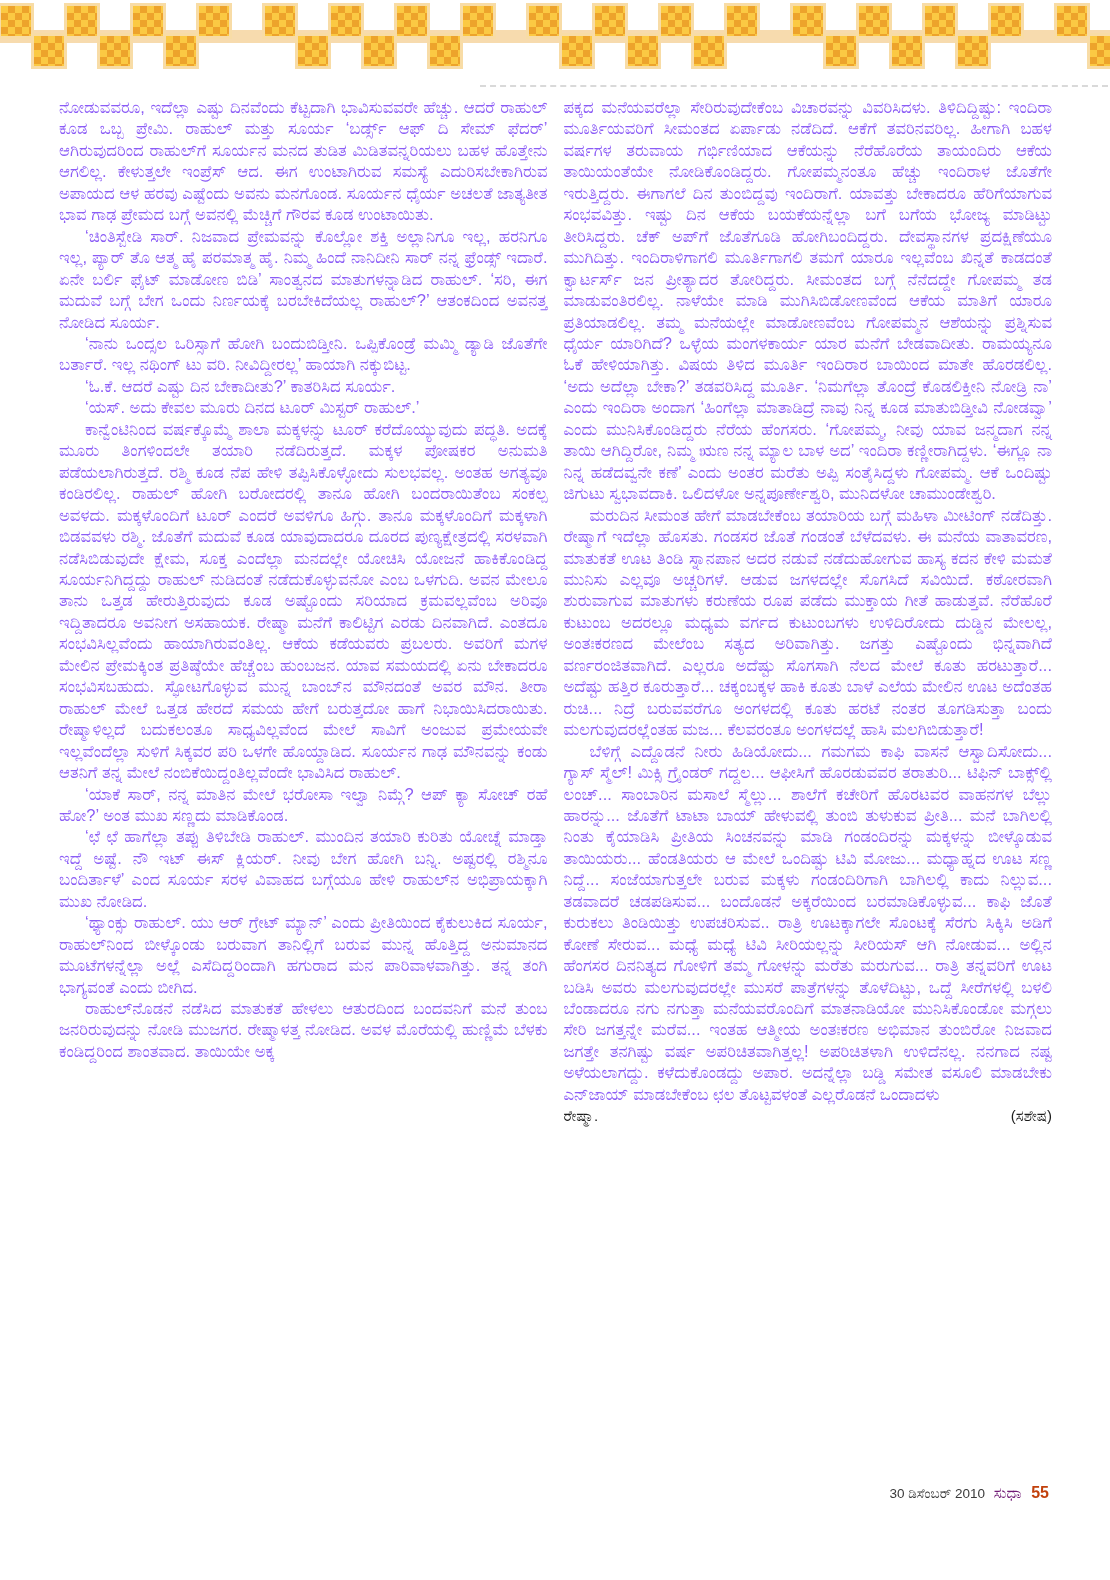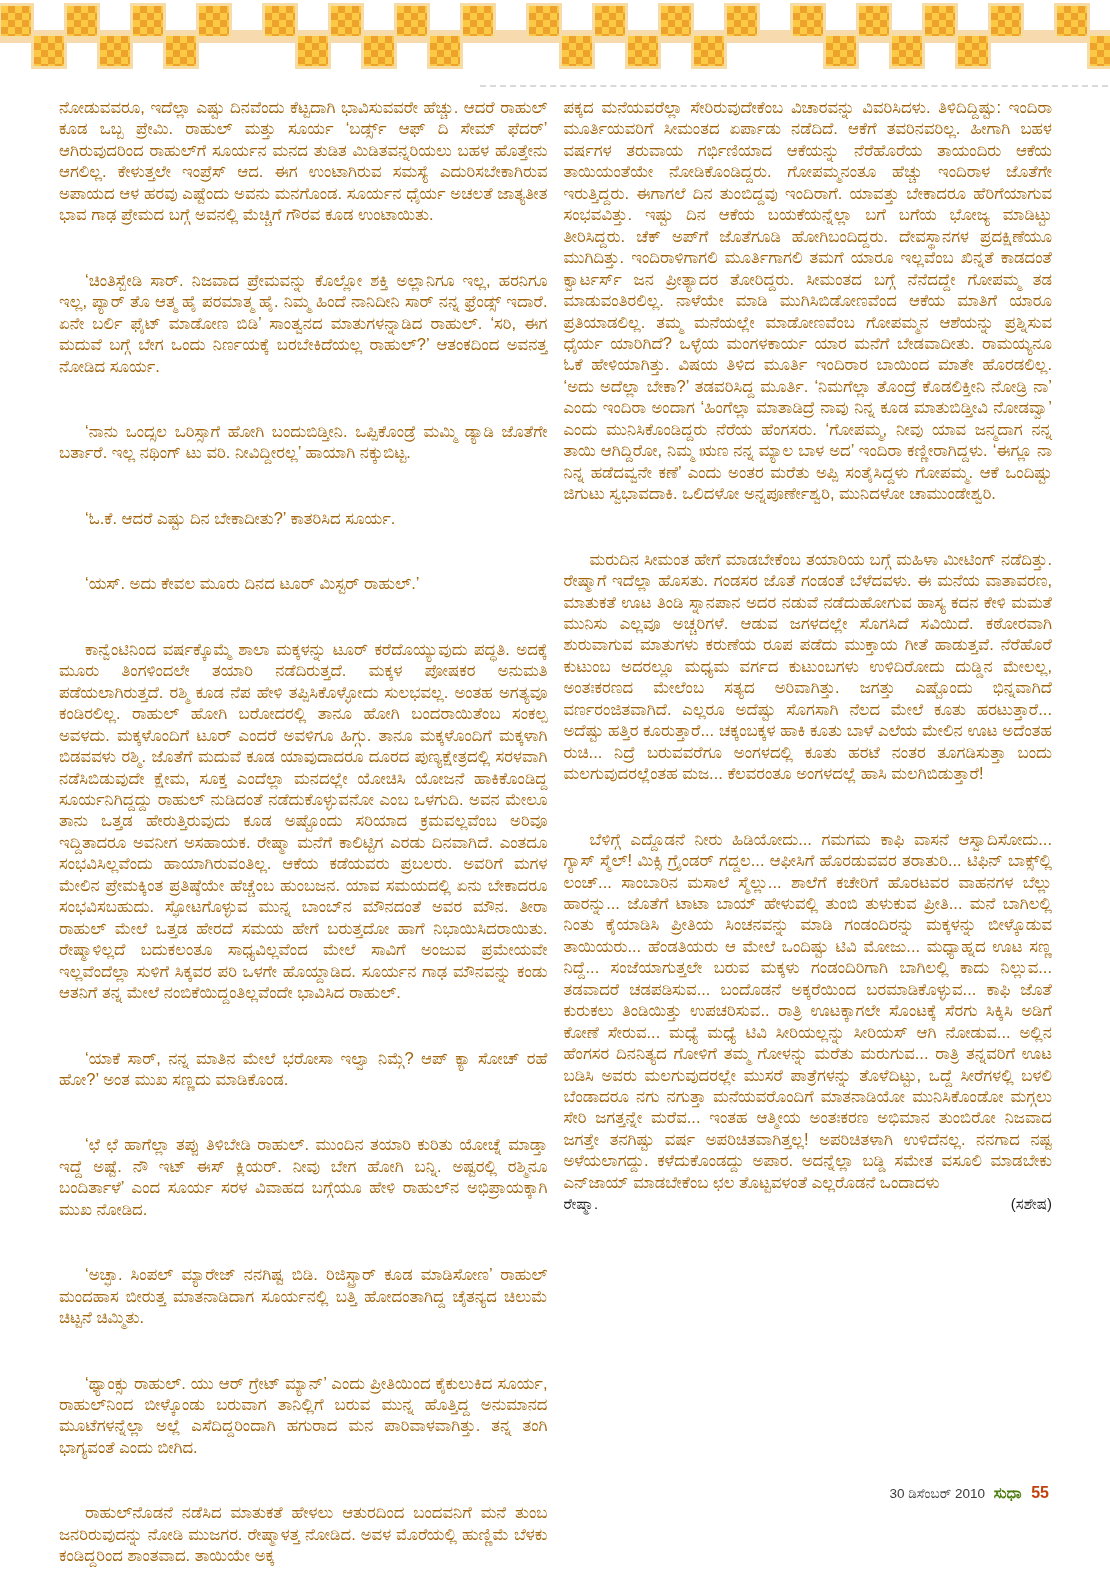--- a/index.html
+++ b/index.html
@@ -14,31 +14,31 @@
        background-size:14px 14px;}
   .bsq.high{top:3px;}
   .bsq.low{top:33px;}
 
   .dotted-rule{position:absolute;top:85px;left:480px;right:2px;height:0;
                border-top:2px dashed #d9d9d9;}
 
   
   .content{position:absolute;top:97px;left:59px;width:993px;display:flex;gap:16px;}
   .column{flex:1 1 0;min-width:0;}
-  .para{margin:0;font-size:16.5px;line-height:21.45px;color:#a16207;
+  .para{margin:0;font-size:16.5px;line-height:21.45px;color:#8b5cf6;
         text-align:justify;word-break:break-word;}
-  .para.indent{text-indent:26px;margin-top:44px;}
+  .para.indent{text-indent:26px;}
   .final-line{display:flex;justify-content:space-between;font-size:15px;
               line-height:21.45px;color:#1c1c1c;}
   .final-line .serial-marker{font-weight:normal;}
 
   
   .footer{position:absolute;top:1484px;right:61px;white-space:nowrap;
           color:#3a3a3a;font-size:13.5px;}
-  .footer .mag{font-weight:bold;color:#4d7c0f;font-size:15px;margin-left:5px;}
+  .footer .mag{font-weight:normal;color:#701a75;font-size:15px;margin-left:5px;}
   .footer .pg{font-weight:bold;color:#c2410c;font-size:16px;margin-left:6px;}
 </style>
 </head>
 <body>
 
 <div class="page">
 
   <div class="border-strip">
     <div class="border-band"></div>
 
@@ -79,21 +79,20 @@
   <div class="content">
     <div class="column">
         <p class="para">ನೋಡುವವರೂ, ಇದೆಲ್ಲಾ ಎಷ್ಟು ದಿನವೆಂದು ಕೆಟ್ಟದಾಗಿ ಭಾವಿಸುವವರೇ ಹೆಚ್ಚು. ಆದರೆ ರಾಹುಲ್ ಕೂಡ ಒಬ್ಬ ಪ್ರೇಮಿ. ರಾಹುಲ್ ಮತ್ತು ಸೂರ್ಯ ‘ಬರ್ಡ್ಸ್ ಆಫ್ ದಿ ಸೇಮ್ ಫೆದರ್’ ಆಗಿರುವುದರಿಂದ ರಾಹುಲ್‌ಗೆ ಸೂರ್ಯನ ಮನದ ತುಡಿತ ಮಿಡಿತವನ್ನರಿಯಲು ಬಹಳ ಹೊತ್ತೇನು ಆಗಲಿಲ್ಲ. ಕೇಳುತ್ತಲೇ ಇಂಪ್ರೆಸ್ ಆದ. ಈಗ ಉಂಟಾಗಿರುವ ಸಮಸ್ಯೆ ಎದುರಿಸಬೇಕಾಗಿರುವ ಅಪಾಯದ ಆಳ ಹರವು ಎಷ್ಟೆಂದು ಅವನು ಮನಗೊಂಡ. ಸೂರ್ಯನ ಧೈರ್ಯ ಅಚಲತೆ ಜಾತ್ಯತೀತ ಭಾವ ಗಾಢ ಪ್ರೇಮದ ಬಗ್ಗೆ ಅವನಲ್ಲಿ ಮೆಚ್ಚಿಗೆ ಗೌರವ ಕೂಡ ಉಂಟಾಯಿತು.</p>
         <p class="para indent">‘ಚಿಂತಿಸ್ಬೇಡಿ ಸಾರ್. ನಿಜವಾದ ಪ್ರೇಮವನ್ನು ಕೊಲ್ಲೋ ಶಕ್ತಿ ಅಲ್ಲಾನಿಗೂ ಇಲ್ಲ, ಹರನಿಗೂ ಇಲ್ಲ, ಪ್ಯಾರ್ ತೊ ಆತ್ಮ ಹೈ ಪರಮಾತ್ಮ ಹೈ. ನಿಮ್ಮ ಹಿಂದೆ ನಾನಿದೀನಿ ಸಾರ್ ನನ್ನ ಫ್ರೆಂಡ್ಸ್ ಇದಾರೆ. ಏನೇ ಬರ್ಲಿ ಫೈಟ್ ಮಾಡೋಣ ಬಿಡಿ’ ಸಾಂತ್ವನದ ಮಾತುಗಳನ್ನಾಡಿದ ರಾಹುಲ್. ‘ಸರಿ, ಈಗ ಮದುವೆ ಬಗ್ಗೆ ಬೇಗ ಒಂದು ನಿರ್ಣಯಕ್ಕೆ ಬರಬೇಕಿದೆಯಲ್ಲ ರಾಹುಲ್?’ ಆತಂಕದಿಂದ ಅವನತ್ತ ನೋಡಿದ ಸೂರ್ಯ.</p>
         <p class="para indent">‘ನಾನು ಒಂದ್ಸಲ ಒರಿಸ್ಸಾಗೆ ಹೋಗಿ ಬಂದುಬಿಡ್ತೀನಿ. ಒಪ್ಪಿಕೊಂಡ್ರೆ ಮಮ್ಮಿ ಡ್ಯಾಡಿ ಜೊತೆಗೇ ಬರ್ತಾರೆ. ಇಲ್ಲ ನಥಿಂಗ್ ಟು ವರಿ. ನೀವಿದ್ದೀರಲ್ಲ’ ಹಾಯಾಗಿ ನಕ್ಕುಬಿಟ್ಟ.</p>
         <p class="para indent">‘ಓ.ಕೆ. ಆದರೆ ಎಷ್ಟು ದಿನ ಬೇಕಾದೀತು?’ ಕಾತರಿಸಿದ ಸೂರ್ಯ.</p>
         <p class="para indent">‘ಯಸ್. ಅದು ಕೇವಲ ಮೂರು ದಿನದ ಟೂರ್ ಮಿಸ್ಟರ್ ರಾಹುಲ್.’</p>
         <p class="para indent">ಕಾನ್ವೆಂಟಿನಿಂದ ವರ್ಷಕ್ಕೊಮ್ಮೆ ಶಾಲಾ ಮಕ್ಕಳನ್ನು ಟೂರ್ ಕರೆದೊಯ್ಯುವುದು ಪದ್ಧತಿ. ಅದಕ್ಕೆ ಮೂರು ತಿಂಗಳಿಂದಲೇ ತಯಾರಿ ನಡೆದಿರುತ್ತದೆ. ಮಕ್ಕಳ ಪೋಷಕರ ಅನುಮತಿ ಪಡೆಯಲಾಗಿರುತ್ತದೆ. ರಶ್ಮಿ ಕೂಡ ನೆಪ ಹೇಳಿ ತಪ್ಪಿಸಿಕೊಳ್ಳೋದು ಸುಲಭವಲ್ಲ. ಅಂತಹ ಅಗತ್ಯವೂ ಕಂಡಿರಲಿಲ್ಲ. ರಾಹುಲ್ ಹೋಗಿ ಬರೋದರಲ್ಲಿ ತಾನೂ ಹೋಗಿ ಬಂದರಾಯಿತೆಂಬ ಸಂಕಲ್ಪ ಅವಳದು. ಮಕ್ಕಳೊಂದಿಗೆ ಟೂರ್ ಎಂದರೆ ಅವಳಿಗೂ ಹಿಗ್ಗು. ತಾನೂ ಮಕ್ಕಳೊಂದಿಗೆ ಮಕ್ಕಳಾಗಿ ಬಿಡವವಳು ರಶ್ಮಿ. ಜೊತೆಗೆ ಮದುವೆ ಕೂಡ ಯಾವುದಾದರೂ ದೂರದ ಪುಣ್ಯಕ್ಷೇತ್ರದಲ್ಲಿ ಸರಳವಾಗಿ ನಡೆಸಿಬಿಡುವುದೇ ಕ್ಷೇಮ, ಸೂಕ್ತ ಎಂದೆಲ್ಲಾ ಮನದಲ್ಲೇ ಯೋಚಿಸಿ ಯೋಜನೆ ಹಾಕಿಕೊಂಡಿದ್ದ ಸೂರ್ಯನಿಗಿದ್ದದ್ದು ರಾಹುಲ್ ನುಡಿದಂತೆ ನಡೆದುಕೊಳ್ಳುವನೋ ಎಂಬ ಒಳಗುದಿ. ಅವನ ಮೇಲೂ ತಾನು ಒತ್ತಡ ಹೇರುತ್ತಿರುವುದು ಕೂಡ ಅಷ್ಟೊಂದು ಸರಿಯಾದ ಕ್ರಮವಲ್ಲವೆಂಬ ಅರಿವೂ ಇದ್ದಿತಾದರೂ ಅವನೀಗ ಅಸಹಾಯಕ. ರೇಷ್ಮಾ ಮನೆಗೆ ಕಾಲಿಟ್ಟಿಗ ಎರಡು ದಿನವಾಗಿದೆ. ಎಂತದೂ ಸಂಭವಿಸಿಲ್ಲವೆಂದು ಹಾಯಾಗಿರುವಂತಿಲ್ಲ. ಆಕೆಯ ಕಡೆಯವರು ಪ್ರಬಲರು. ಅವರಿಗೆ ಮಗಳ ಮೇಲಿನ ಪ್ರೇಮಕ್ಕಿಂತ ಪ್ರತಿಷ್ಠೆಯೇ ಹೆಚ್ಚೆಂಬ ಹುಂಬಜನ. ಯಾವ ಸಮಯದಲ್ಲಿ ಏನು ಬೇಕಾದರೂ ಸಂಭವಿಸಬಹುದು. ಸ್ಫೋಟಗೊಳ್ಳುವ ಮುನ್ನ ಬಾಂಬ್‌ನ ಮೌನದಂತೆ ಅವರ ಮೌನ. ತೀರಾ ರಾಹುಲ್ ಮೇಲೆ ಒತ್ತಡ ಹೇರದೆ ಸಮಯ ಹೇಗೆ ಬರುತ್ತದೋ ಹಾಗೆ ನಿಭಾಯಿಸಿದರಾಯಿತು. ರೇಷ್ಮಾಳಿಲ್ಲದೆ ಬದುಕಲಂತೂ ಸಾಧ್ಯವಿಲ್ಲವೆಂದ ಮೇಲೆ ಸಾವಿಗೆ ಅಂಜುವ ಪ್ರಮೇಯವೇ ಇಲ್ಲವೆಂದೆಲ್ಲಾ ಸುಳಿಗೆ ಸಿಕ್ಕವರ ಪರಿ ಒಳಗೇ ಹೊಯ್ದಾಡಿದ. ಸೂರ್ಯನ ಗಾಢ ಮೌನವನ್ನು ಕಂಡು ಆತನಿಗೆ ತನ್ನ ಮೇಲೆ ನಂಬಿಕೆಯಿದ್ದಂತಿಲ್ಲವೆಂದೇ ಭಾವಿಸಿದ ರಾಹುಲ್.</p>
         <p class="para indent">‘ಯಾಕೆ ಸಾರ್, ನನ್ನ ಮಾತಿನ ಮೇಲೆ ಭರೋಸಾ ಇಲ್ವಾ ನಿಮ್ಗೆ? ಆಪ್ ಕ್ಯಾ ಸೋಚ್ ರಹೆ ಹೋ?’ ಅಂತ ಮುಖ ಸಣ್ಣದು ಮಾಡಿಕೊಂಡ.</p>
         <p class="para indent">‘ಛೆ ಛೆ ಹಾಗೆಲ್ಲಾ ತಪ್ಪು ತಿಳಿಬೇಡಿ ರಾಹುಲ್. ಮುಂದಿನ ತಯಾರಿ ಕುರಿತು ಯೋಚ್ನೆ ಮಾಡ್ತಾ ಇದ್ದೆ ಅಷ್ಟೆ. ನೌ ಇಟ್ ಈಸ್ ಕ್ಲಿಯರ್. ನೀವು ಬೇಗ ಹೋಗಿ ಬನ್ನಿ. ಅಷ್ಟರಲ್ಲಿ ರಶ್ಮಿನೂ ಬಂದಿರ್ತಾಳೆ’ ಎಂದ ಸೂರ್ಯ ಸರಳ ವಿವಾಹದ ಬಗ್ಗೆಯೂ ಹೇಳಿ ರಾಹುಲ್‌ನ ಅಭಿಪ್ರಾಯಕ್ಕಾಗಿ ಮುಖ ನೋಡಿದ.</p>
-        <p class="para indent">‘ಅಚ್ಛಾ. ಸಿಂಪಲ್ ಮ್ಯಾರೇಜ್ ನನಗಿಷ್ಟ ಬಿಡಿ. ರಿಜಿಸ್ಟ್ರಾರ್ ಕೂಡ ಮಾಡಿಸೋಣ’ ರಾಹುಲ್ ಮಂದಹಾಸ ಬೀರುತ್ತ ಮಾತನಾಡಿದಾಗ ಸೂರ್ಯನಲ್ಲಿ ಬತ್ತಿ ಹೋದಂತಾಗಿದ್ದ ಚೈತನ್ಯದ ಚಿಲುಮೆ ಚಿಟ್ಟನೆ ಚಿಮ್ಮಿತು.</p>
         <p class="para indent">‘ಥ್ಯಾಂಕ್ಸು ರಾಹುಲ್. ಯು ಆರ್ ಗ್ರೇಟ್ ಮ್ಯಾನ್’ ಎಂದು ಪ್ರೀತಿಯಿಂದ ಕೈಕುಲುಕಿದ ಸೂರ್ಯ, ರಾಹುಲ್‌ನಿಂದ ಬೀಳ್ಕೊಂಡು ಬರುವಾಗ ತಾನಿಲ್ಲಿಗೆ ಬರುವ ಮುನ್ನ ಹೊತ್ತಿದ್ದ ಅನುಮಾನದ ಮೂಟೆಗಳನ್ನೆಲ್ಲಾ ಅಲ್ಲೆ ಎಸೆದಿದ್ದರಿಂದಾಗಿ ಹಗುರಾದ ಮನ ಪಾರಿವಾಳವಾಗಿತ್ತು. ತನ್ನ ತಂಗಿ ಭಾಗ್ಯವಂತೆ ಎಂದು ಬೀಗಿದ.</p>
         <p class="para indent">ರಾಹುಲ್‌ನೊಡನೆ ನಡೆಸಿದ ಮಾತುಕತೆ ಹೇಳಲು ಆತುರದಿಂದ ಬಂದವನಿಗೆ ಮನೆ ತುಂಬ ಜನರಿರುವುದನ್ನು ನೋಡಿ ಮುಜಗರ. ರೇಷ್ಮಾಳತ್ತ ನೋಡಿದ. ಅವಳ ಮೊರೆಯಲ್ಲಿ ಹುಣ್ಣಿಮೆ ಬೆಳಕು ಕಂಡಿದ್ದರಿಂದ ಶಾಂತವಾದ. ತಾಯಿಯೇ ಅಕ್ಕ</p>
       </div>
     <div class="column">
 
     <p class="para">ಪಕ್ಕದ ಮನೆಯವರೆಲ್ಲಾ ಸೇರಿರುವುದೇಕೆಂಬ ವಿಚಾರವನ್ನು ವಿವರಿಸಿದಳು. ತಿಳಿದಿದ್ದಿಷ್ಟು: ಇಂದಿರಾ ಮೂರ್ತಿಯವರಿಗೆ ಸೀಮಂತದ ಏರ್ಪಾಡು ನಡೆದಿದೆ. ಆಕೆಗೆ ತವರಿನವರಿಲ್ಲ. ಹೀಗಾಗಿ ಬಹಳ ವರ್ಷಗಳ ತರುವಾಯ ಗರ್ಭಿಣಿಯಾದ ಆಕೆಯನ್ನು ನೆರೆಹೊರೆಯ ತಾಯಂದಿರು ಆಕೆಯ ತಾಯಿಯಂತೆಯೇ ನೋಡಿಕೊಂಡಿದ್ದರು. ಗೋಪಮ್ಮನಂತೂ ಹೆಚ್ಚು ಇಂದಿರಾಳ ಜೊತೆಗೇ ಇರುತ್ತಿದ್ದರು. ಈಗಾಗಲೆ ದಿನ ತುಂಬಿದ್ದವು ಇಂದಿರಾಗೆ. ಯಾವತ್ತು ಬೇಕಾದರೂ ಹೆರಿಗೆಯಾಗುವ ಸಂಭವವಿತ್ತು. ಇಷ್ಟು ದಿನ ಆಕೆಯ ಬಯಕೆಯನ್ನೆಲ್ಲಾ ಬಗೆ ಬಗೆಯ ಭೋಜ್ಯ ಮಾಡಿಟ್ಟು ತೀರಿಸಿದ್ದರು. ಚೆಕ್ ಅಪ್‌ಗೆ ಜೊತೆಗೂಡಿ ಹೋಗಿಬಂದಿದ್ದರು. ದೇವಸ್ಥಾನಗಳ ಪ್ರದಕ್ಷಿಣೆಯೂ ಮುಗಿದಿತ್ತು. ಇಂದಿರಾಳಿಗಾಗಲಿ ಮೂರ್ತಿಗಾಗಲಿ ತಮಗೆ ಯಾರೂ ಇಲ್ಲವೆಂಬ ಖಿನ್ನತೆ ಕಾಡದಂತೆ ಕ್ವಾರ್ಟರ್ಸ್ ಜನ ಪ್ರೀತ್ಯಾದರ ತೋರಿದ್ದರು. ಸೀಮಂತದ ಬಗ್ಗೆ ನೆನೆದದ್ದೇ ಗೋಪಮ್ಮ ತಡ ಮಾಡುವಂತಿರಲಿಲ್ಲ. ನಾಳೆಯೇ ಮಾಡಿ ಮುಗಿಸಿಬಿಡೋಣವೆಂದ ಆಕೆಯ ಮಾತಿಗೆ ಯಾರೂ ಪ್ರತಿಯಾಡಲಿಲ್ಲ. ತಮ್ಮ ಮನೆಯಲ್ಲೇ ಮಾಡೋಣವೆಂಬ ಗೋಪಮ್ಮನ ಆಶೆಯನ್ನು ಪ್ರಶ್ನಿಸುವ ಧೈರ್ಯ ಯಾರಿಗಿದೆ? ಒಳ್ಳೆಯ ಮಂಗಳಕಾರ್ಯ ಯಾರ ಮನೆಗೆ ಬೇಡವಾದೀತು. ರಾಮಯ್ಯನೂ ಓಕೆ ಹೇಳಿಯಾಗಿತ್ತು. ವಿಷಯ ತಿಳಿದ ಮೂರ್ತಿ ಇಂದಿರಾರ ಬಾಯಿಂದ ಮಾತೇ ಹೊರಡಲಿಲ್ಲ. ‘ಅದು ಅದೆಲ್ಲಾ ಬೇಕಾ?’ ತಡವರಿಸಿದ್ದ ಮೂರ್ತಿ. ‘ನಿಮಗೆಲ್ಲಾ ತೊಂದ್ರೆ ಕೊಡಲಿಕ್ತೀನಿ ನೋಡ್ರಿ ನಾ’ ಎಂದು ಇಂದಿರಾ ಅಂದಾಗ ‘ಹಿಂಗೆಲ್ಲಾ ಮಾತಾಡಿದ್ರೆ ನಾವು ನಿನ್ನ ಕೂಡ ಮಾತುಬಿಡ್ತೀವಿ ನೋಡವ್ವಾ’ ಎಂದು ಮುನಿಸಿಕೊಂಡಿದ್ದರು ನೆರೆಯ ಹೆಂಗಸರು. ‘ಗೋಪಮ್ಮ, ನೀವು ಯಾವ ಜನ್ಮದಾಗ ನನ್ನ ತಾಯಿ ಆಗಿದ್ದಿರೋ, ನಿಮ್ಮ ಋಣ ನನ್ನ ಮ್ಯಾಲ ಬಾಳ ಅದ’ ಇಂದಿರಾ ಕಣ್ಣೀರಾಗಿದ್ದಳು. ‘ಈಗ್ಲೂ ನಾ ನಿನ್ನ ಹಡೆದವ್ವನೇ ಕಣೆ’ ಎಂದು ಅಂತರ ಮರೆತು ಅಪ್ಪಿ ಸಂತೈಸಿದ್ದಳು ಗೋಪಮ್ಮ. ಆಕೆ ಒಂದಿಷ್ಟು ಜಿಗುಟು ಸ್ವಭಾವದಾಕಿ. ಒಲಿದಳೋ ಅನ್ನಪೂರ್ಣೇಶ್ವರಿ, ಮುನಿದಳೋ ಚಾಮುಂಡೇಶ್ವರಿ.</p>
         <p class="para indent">ಮರುದಿನ ಸೀಮಂತ ಹೇಗೆ ಮಾಡಬೇಕೆಂಬ ತಯಾರಿಯ ಬಗ್ಗೆ ಮಹಿಳಾ ಮೀಟಿಂಗ್ ನಡೆದಿತ್ತು. ರೇಷ್ಮಾಗೆ ಇದೆಲ್ಲಾ ಹೊಸತು. ಗಂಡಸರ ಜೊತೆ ಗಂಡಂತೆ ಬೆಳೆದವಳು. ಈ ಮನೆಯ ವಾತಾವರಣ, ಮಾತುಕತೆ ಊಟ ತಿಂಡಿ ಸ್ನಾನಪಾನ ಅದರ ನಡುವೆ ನಡೆದುಹೋಗುವ ಹಾಸ್ಯ ಕದನ ಕೇಳಿ ಮಮತೆ ಮುನಿಸು ಎಲ್ಲವೂ ಅಚ್ಚರಿಗಳೆ. ಆಡುವ ಜಗಳದಲ್ಲೇ ಸೊಗಸಿದೆ ಸವಿಯಿದೆ. ಕಠೋರವಾಗಿ ಶುರುವಾಗುವ ಮಾತುಗಳು ಕರುಣೆಯ ರೂಪ ಪಡೆದು ಮುಕ್ತಾಯ ಗೀತೆ ಹಾಡುತ್ತವೆ. ನೆರೆಹೊರೆ ಕುಟುಂಬ ಅದರಲ್ಲೂ ಮಧ್ಯಮ ವರ್ಗದ ಕುಟುಂಬಗಳು ಉಳಿದಿರೋದು ದುಡ್ಡಿನ ಮೇಲಲ್ಲ, ಅಂತಃಕರಣದ ಮೇಲೆಂಬ ಸತ್ಯದ ಅರಿವಾಗಿತ್ತು. ಜಗತ್ತು ಎಷ್ಟೊಂದು ಭಿನ್ನವಾಗಿದೆ ವರ್ಣರಂಜಿತವಾಗಿದೆ. ಎಲ್ಲರೂ ಅದೆಷ್ಟು ಸೊಗಸಾಗಿ ನೆಲದ ಮೇಲೆ ಕೂತು ಹರಟುತ್ತಾರೆ... ಅದೆಷ್ಟು ಹತ್ತಿರ ಕೂರುತ್ತಾರೆ... ಚಕ್ಕಂಬಕ್ಕಳ ಹಾಕಿ ಕೂತು ಬಾಳೆ ಎಲೆಯ ಮೇಲಿನ ಊಟ ಅದೆಂತಹ ರುಚಿ... ನಿದ್ರೆ ಬರುವವರೆಗೂ ಅಂಗಳದಲ್ಲಿ ಕೂತು ಹರಟೆ ನಂತರ ತೂಗಡಿಸುತ್ತಾ ಬಂದು ಮಲಗುವುದರಲ್ಲೆಂತಹ ಮಜ... ಕೆಲವರಂತೂ ಅಂಗಳದಲ್ಲೆ ಹಾಸಿ ಮಲಗಿಬಿಡುತ್ತಾರೆ!</p>
         <p class="para indent">ಬೆಳಿಗ್ಗೆ ಎದ್ದೊಡನೆ ನೀರು ಹಿಡಿಯೋದು... ಗಮಗಮ ಕಾಫಿ ವಾಸನೆ ಆಸ್ವಾದಿಸೋದು... ಗ್ಯಾಸ್ ಸ್ಮೆಲ್! ಮಿಕ್ಸಿ ಗ್ರೈಂಡರ್ ಗದ್ದಲ... ಆಫೀಸಿಗೆ ಹೊರಡುವವರ ತರಾತುರಿ... ಟಿಫಿನ್ ಬಾಕ್ಸ್‌ಲ್ಲಿ ಲಂಚ್... ಸಾಂಬಾರಿನ ಮಸಾಲೆ ಸ್ಮೆಲ್ಲು... ಶಾಲೆಗೆ ಕಚೇರಿಗೆ ಹೊರಟವರ ವಾಹನಗಳ ಬೆಲ್ಲು ಹಾರನ್ನು... ಜೊತೆಗೆ ಟಾಟಾ ಬಾಯ್ ಹೇಳುವಲ್ಲಿ ತುಂಬಿ ತುಳುಕುವ ಪ್ರೀತಿ... ಮನೆ ಬಾಗಿಲಲ್ಲಿ ನಿಂತು ಕೈಯಾಡಿಸಿ ಪ್ರೀತಿಯ ಸಿಂಚನವನ್ನು ಮಾಡಿ ಗಂಡಂದಿರನ್ನು ಮಕ್ಕಳನ್ನು ಬೀಳ್ಕೊಡುವ ತಾಯಿಯರು... ಹೆಂಡತಿಯರು ಆ ಮೇಲೆ ಒಂದಿಷ್ಟು ಟಿವಿ ಮೋಜು... ಮಧ್ಯಾಹ್ನದ ಊಟ ಸಣ್ಣ ನಿದ್ದೆ... ಸಂಜೆಯಾಗುತ್ತಲೇ ಬರುವ ಮಕ್ಕಳು ಗಂಡಂದಿರಿಗಾಗಿ ಬಾಗಿಲಲ್ಲಿ ಕಾದು ನಿಲ್ಲುವ... ತಡವಾದರೆ ಚಡಪಡಿಸುವ... ಬಂದೊಡನೆ ಅಕ್ಕರೆಯಿಂದ ಬರಮಾಡಿಕೊಳ್ಳುವ... ಕಾಫಿ ಜೊತೆ ಕುರುಕಲು ತಿಂಡಿಯಿತ್ತು ಉಪಚರಿಸುವ.. ರಾತ್ರಿ ಊಟಕ್ಕಾಗಲೇ ಸೊಂಟಕ್ಕೆ ಸೆರಗು ಸಿಕ್ಕಿಸಿ ಅಡಿಗೆ ಕೋಣೆ ಸೇರುವ... ಮಧ್ಯೆ ಮಧ್ಯೆ ಟಿವಿ ಸೀರಿಯಲ್ಲನ್ನು ಸೀರಿಯಸ್ ಆಗಿ ನೋಡುವ... ಅಲ್ಲಿನ ಹೆಂಗಸರ ದಿನನಿತ್ಯದ ಗೋಳಿಗೆ ತಮ್ಮ ಗೋಳನ್ನು ಮರೆತು ಮರುಗುವ... ರಾತ್ರಿ ತನ್ನವರಿಗೆ ಊಟ ಬಡಿಸಿ ಅವರು ಮಲಗುವುದರಲ್ಲೇ ಮುಸರೆ ಪಾತ್ರೆಗಳನ್ನು ತೊಳೆದಿಟ್ಟು, ಒದ್ದೆ ಸೀರೆಗಳಲ್ಲಿ ಬಳಲಿ ಬೆಂಡಾದರೂ ನಗು ನಗುತ್ತಾ ಮನೆಯವರೊಂದಿಗೆ ಮಾತನಾಡಿಯೋ ಮುನಿಸಿಕೊಂಡೋ ಮಗ್ಗಲು ಸೇರಿ ಜಗತ್ತನ್ನೇ ಮರೆವ... ಇಂತಹ ಆತ್ಮೀಯ ಅಂತಃಕರಣ ಅಭಿಮಾನ ತುಂಬಿರೋ ನಿಜವಾದ ಜಗತ್ತೇ ತನಗಿಷ್ಟು ವರ್ಷ ಅಪರಿಚಿತವಾಗಿತ್ತಲ್ಲ! ಅಪರಿಚಿತಳಾಗಿ ಉಳಿದೆನಲ್ಲ. ನನಗಾದ ನಷ್ಟ ಅಳೆಯಲಾಗದ್ದು. ಕಳೆದುಕೊಂಡದ್ದು ಅಪಾರ. ಅದನ್ನೆಲ್ಲಾ ಬಡ್ಡಿ ಸಮೇತ ವಸೂಲಿ ಮಾಡಬೇಕು ಎನ್‌ಜಾಯ್ ಮಾಡಬೇಕೆಂಬ ಛಲ ತೊಟ್ಟವಳಂತೆ ಎಲ್ಲರೊಡನೆ ಒಂದಾದಳು</p>
         <div class="final-line">
           <span>ರೇಷ್ಮಾ.</span>

